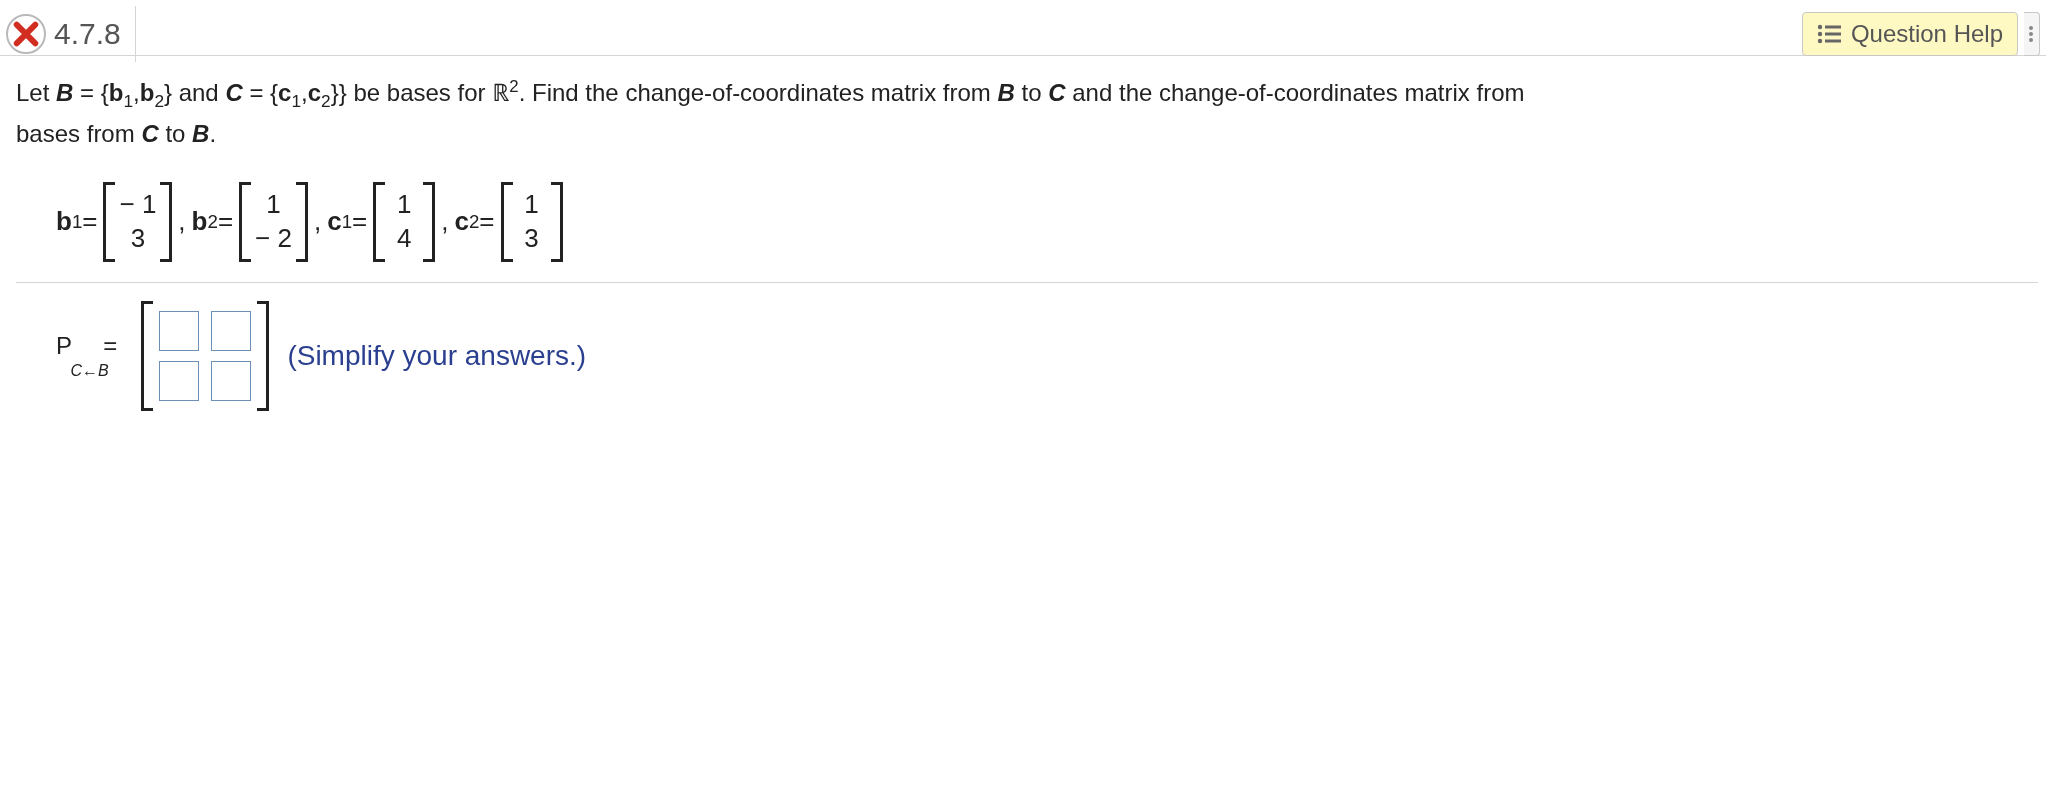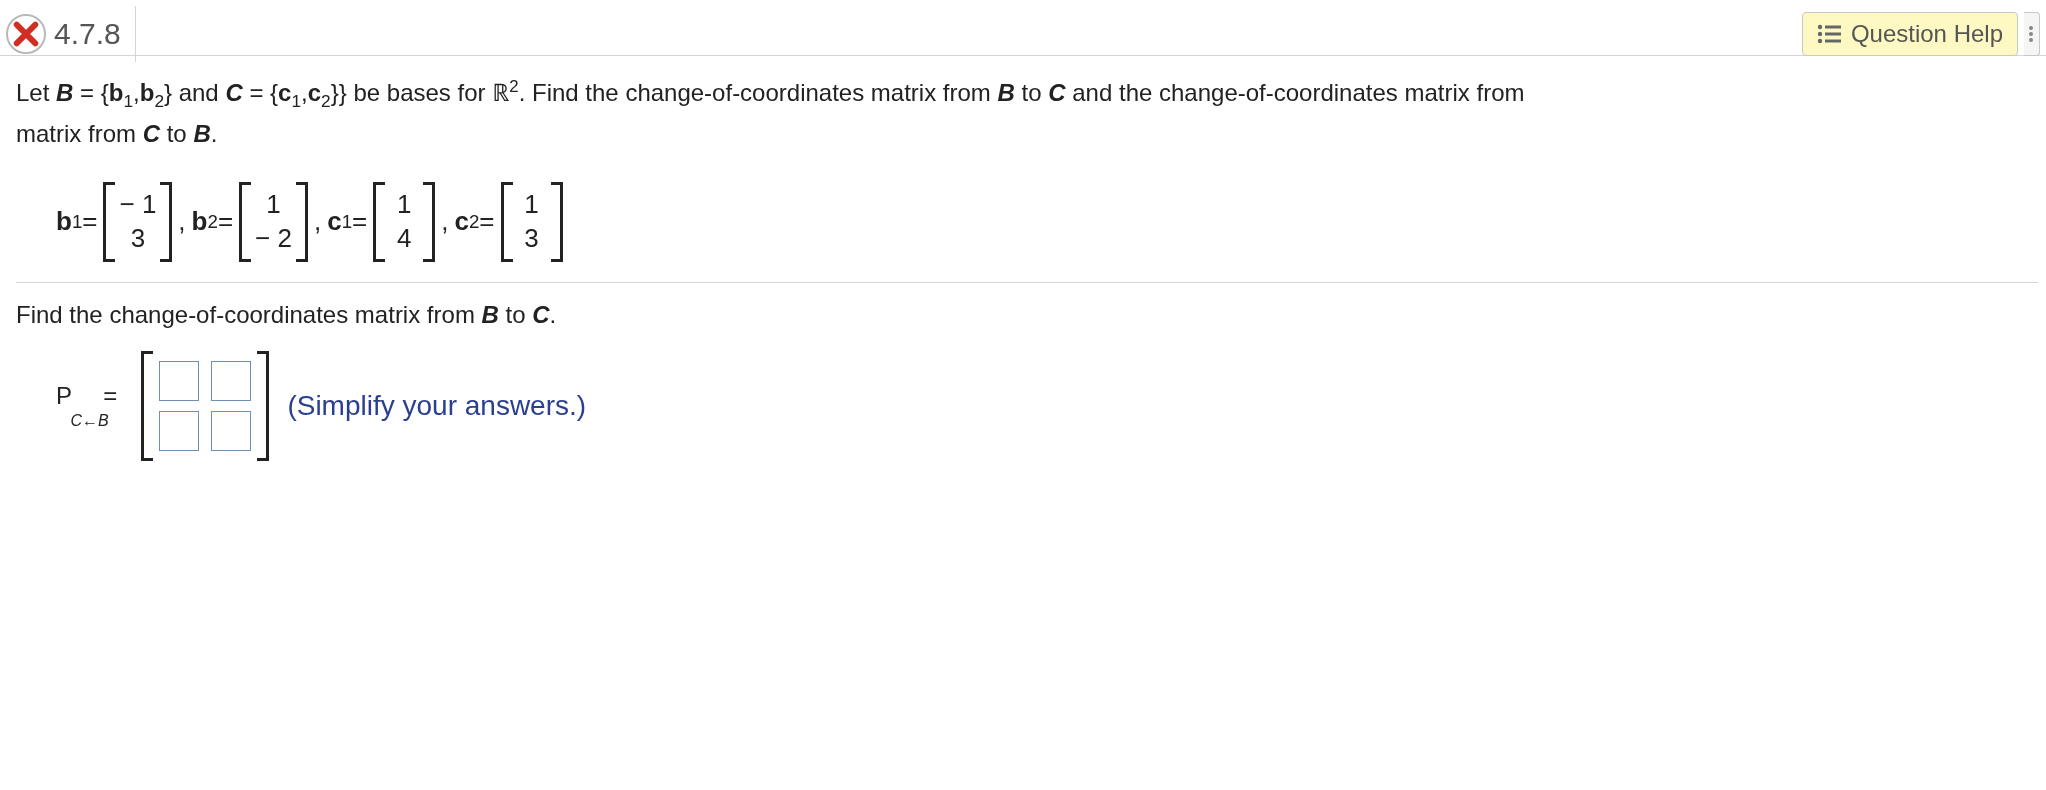--- a/index.html
+++ b/index.html
@@ -144,21 +144,21 @@
           <circle cx="4" cy="16" r="2" fill="#888"></circle>
         </svg>
     </div>
   </div>
 </div>
 
 <div class="content">
 
   <div class="problem-text">
     <span>Let </span><span class="ital bold">B</span> = {<span class="bold">b</span><span class="sub">1</span>,<span class="bold">b</span><span class="sub">2</span>}<span> and </span><span class="ital bold">C</span> = {<span class="bold">c</span><span class="sub">1</span>,<span class="bold">c</span><span class="sub">2</span>}<span>} be bases for </span><span class="bb">ℝ</span><sup>2</sup><span>. Find the change-of-coordinates matrix from </span><span class="ital bold">B</span><span> to </span><span class="ital bold">C</span><span> and the change-of-coordinates matrix from </span><br>
-    <span>matrix from </span><span class="ital bold">C</span><span> to </span><span class="ital bold">B</span><span>.</span>
+    <span>bases from </span><span class="ital bold">C</span><span> to </span><span class="ital bold">B</span><span>.</span>
   </div>
 
   <div class="vectors-row">
     <span class="vec-label">
         <span class="bold">b</span>
         <span class="sub">1</span>
         <span> = </span>
       </span>
     <span class="bcol">
       <span class="lbr"></span>
@@ -199,23 +199,20 @@
     <span class="bcol">
       <span class="lbr"></span>
         <span class="rbr"></span>
       <span class="num">1</span>
       <span class="num">3</span>
     </span>
   </div>
 
   <div class="divider"></div>
 
-  <div class="prompt2">
-    <span>Find the change-of-coordinates matrix from </span><span class="ital bold">B</span><span> to </span><span class="ital bold">C</span><span>.</span>
-  </div>
 
   <div class="answer-row">
     <div class="p-label">
       <div class="top"><span>P</span>&nbsp;&nbsp;<span>=</span></div>
       <div class="bot">C←B</div>
     </div>
     <div class="matrix-input">
       <span class="lbr"></span>
         <span class="rbr"></span>
       <input class="cell-input" style="">

